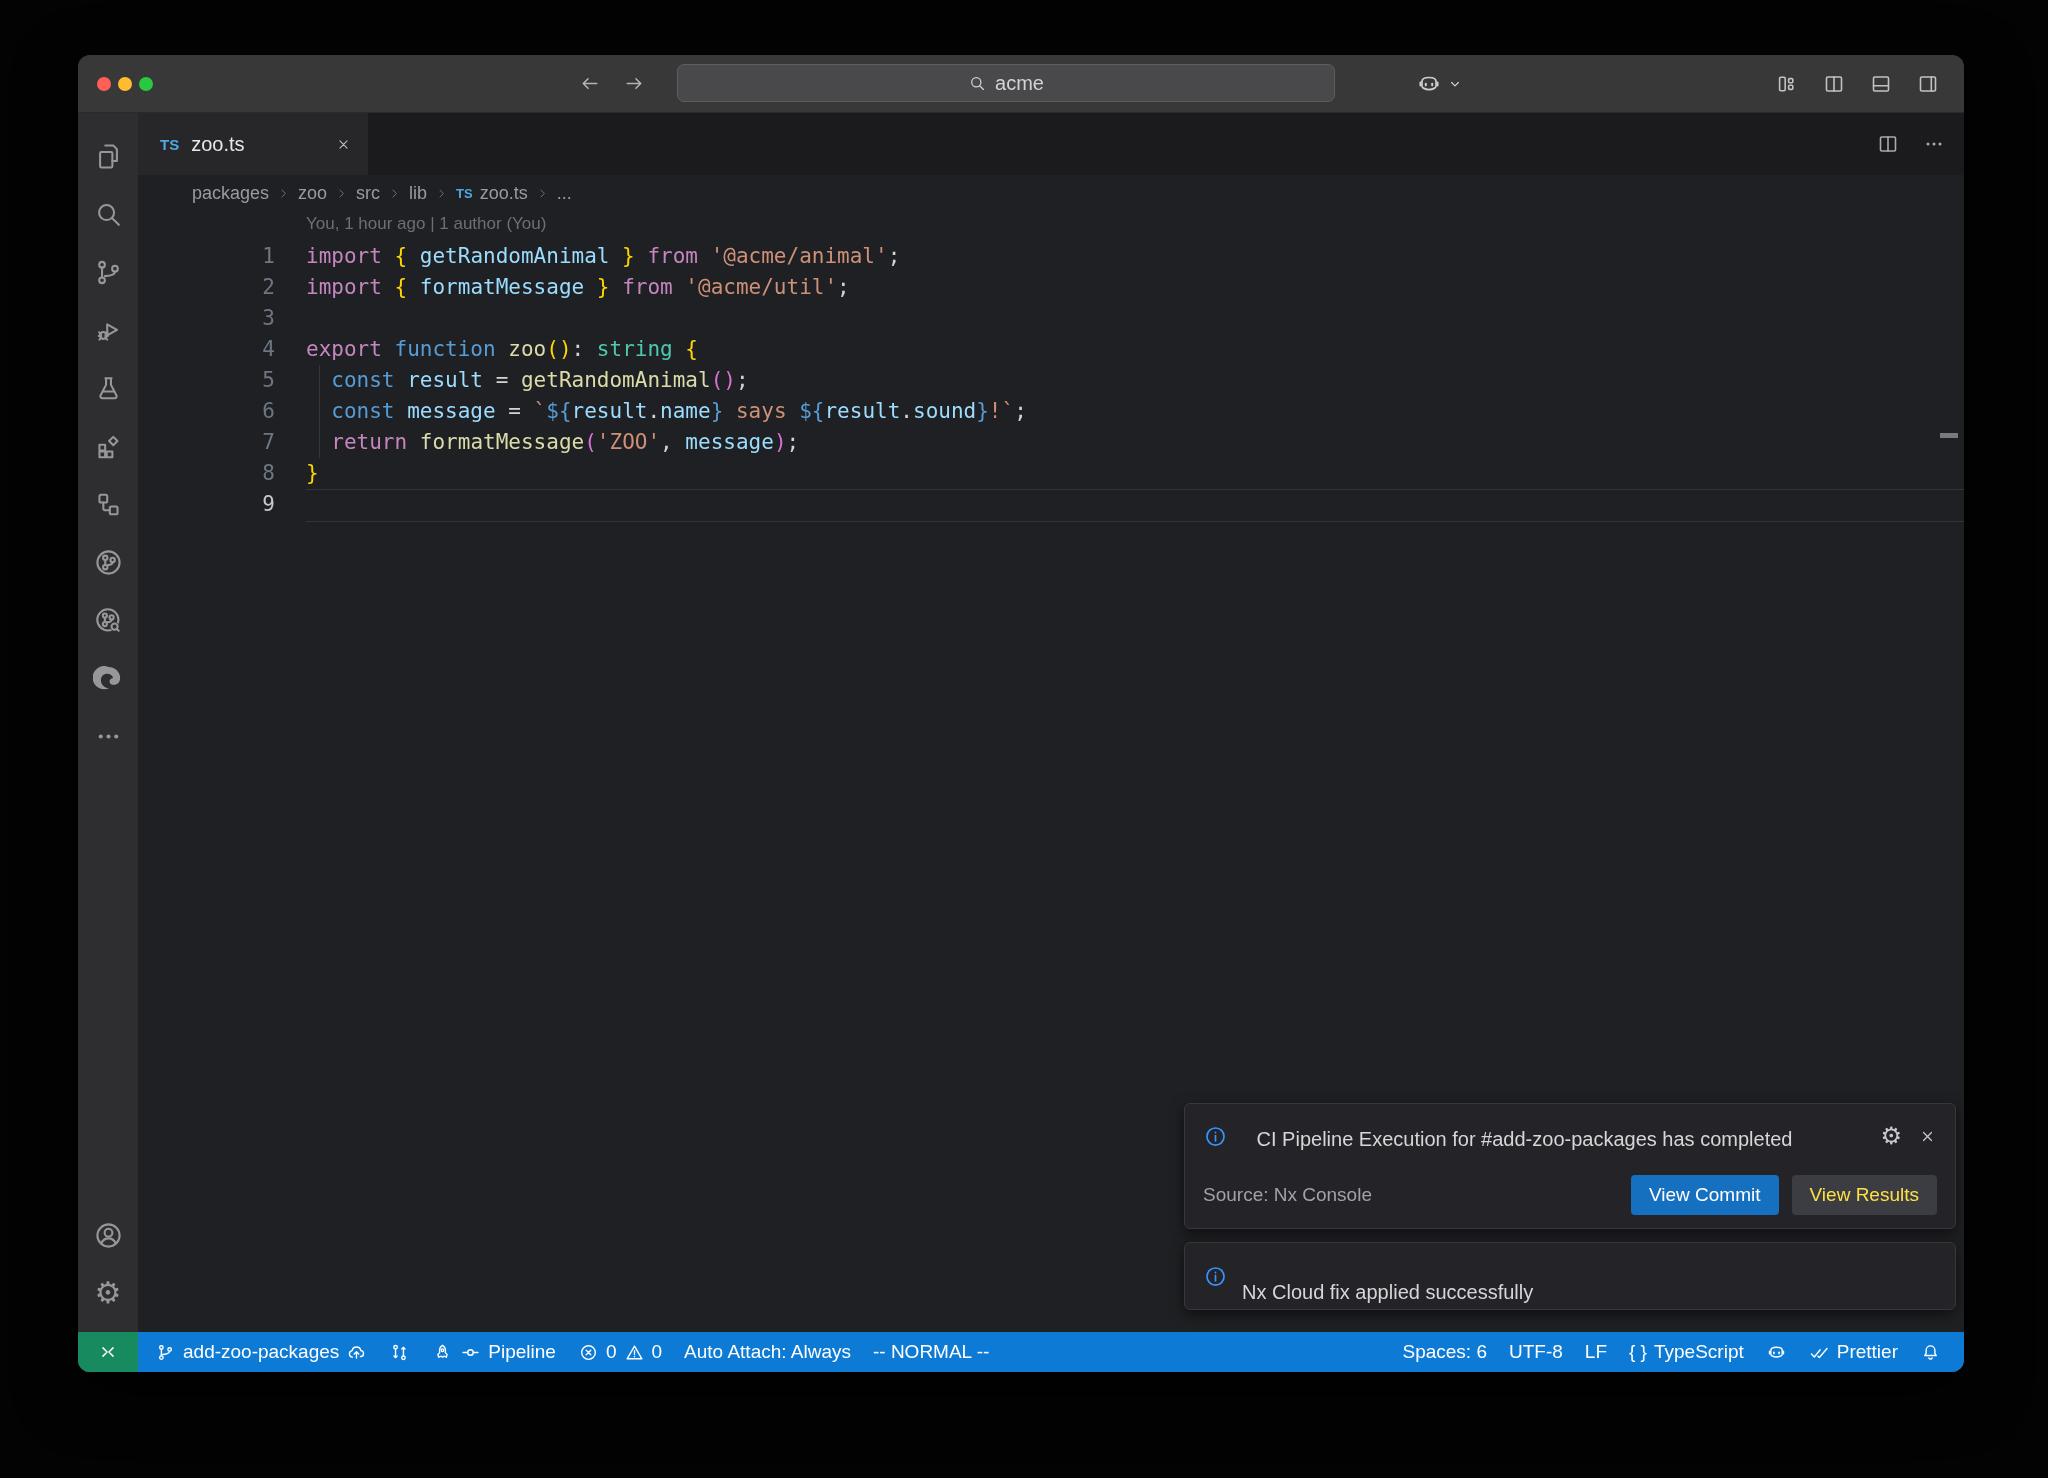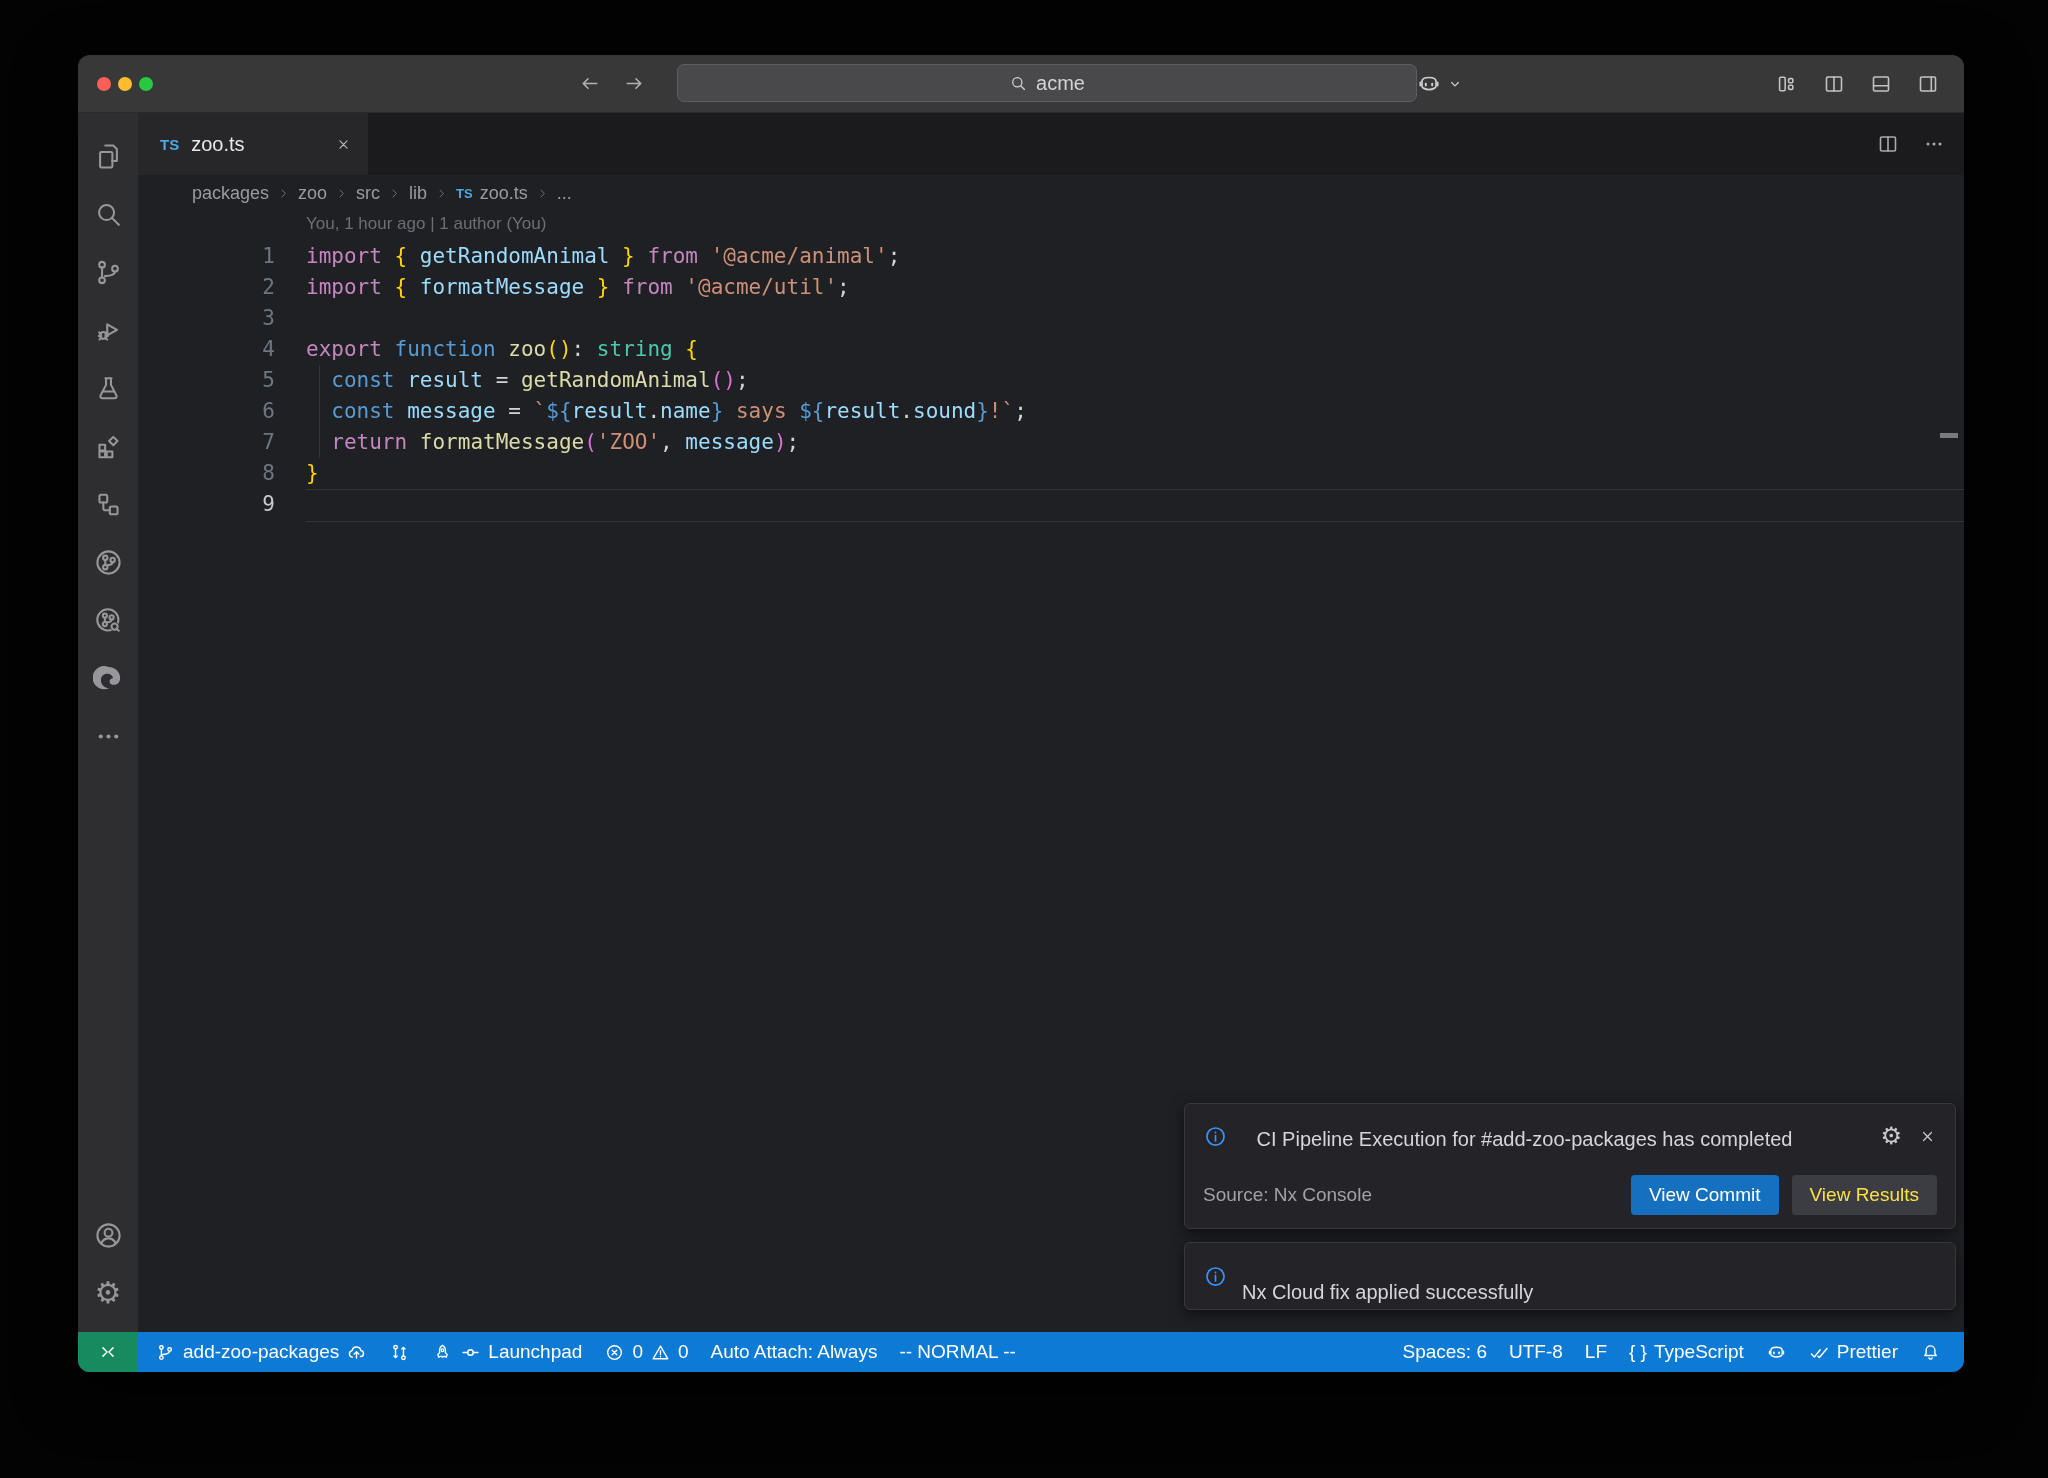--- a/index.html
+++ b/index.html
@@ -7,21 +7,21 @@
          font-family:"Liberation Sans",sans-serif;color:#ccc;}
   .window{position:absolute;left:78px;top:55px;width:1886px;height:1317px;border-radius:12px;
           overflow:hidden;background:#1f2023;display:flex;flex-direction:column;
           box-shadow:0 18px 60px rgba(0,0,0,.8);}
   
   .titlebar{position:relative;height:57px;flex:0 0 57px;background:#383839;border-bottom:1px solid #2a2a2b;}
   .traffic{position:absolute;left:19px;top:22px;display:flex;gap:7px;}
   .traffic span{width:14px;height:14px;border-radius:50%;display:block;}
   .nav-arrows{position:absolute;left:500px;top:0;height:57px;display:flex;align-items:center;gap:22px;color:#b4b4b6;}
   .nav-arrows .ic svg{width:23px;height:23px;}
-  .searchbox{position:absolute;left:599px;top:9px;width:740px;height:38px;background:#49494b;
+  .searchbox{position:absolute;left:599px;top:9px;width:658px;height:38px;background:#49494b;
              border:1px solid #5e5e60;border-radius:7px;display:flex;align-items:center;justify-content:center;
              gap:8px;color:#d3d3d5;font-size:20px;box-sizing:border-box;}
   .searchbox .ic svg{width:19px;height:19px;}
   .copilot-menu{position:absolute;left:1338px;top:0;height:57px;display:flex;align-items:center;gap:4px;color:#cfcfd1;}
   .copilot-menu .ic svg{width:26px;height:26px;}
   .copilot-menu .chev svg{width:18px;height:18px;}
   .layout-controls{position:absolute;right:24px;top:0;height:57px;display:flex;align-items:center;gap:23px;color:#c2c2c4;}
   .layout-controls .ic svg{width:24px;height:24px;}
   
   .main{flex:1;display:flex;min-height:0;}
@@ -487,21 +487,21 @@
                 <path d="M12 3.8c2.7 1.7 4 4.7 3.2 8.3l2.1 2.3-1 3-2.8-1.2c-.5.4-1 .8-1.5 1-.5-.2-1-.6-1.5-1l-2.8 1.2-1-3 2.1-2.3C8 8.5 9.3 5.5 12 3.8z"></path>
                 <circle cx="12" cy="9.4" r="1.5"></circle>
               </svg>
             </span>
             <span class="ic">
               <svg viewBox="0 0 24 24" fill="none" stroke="currentColor" stroke-width="1.6" stroke-linecap="round" stroke-linejoin="round">
                 <circle cx="12" cy="12" r="3.2"></circle>
                 <path d="M3.5 12h5.3M15.2 12h5.3"></path>
               </svg>
             </span>
-            <span class="txtpart">Launchpad</span>
+            <span class="txtpart">Pipeline</span>
           </div>
           <div class="sb-item">
             <span class="ic">
               <svg viewBox="0 0 24 24" fill="none" stroke="currentColor" stroke-width="1.6" stroke-linecap="round" stroke-linejoin="round">
                 <circle cx="12" cy="12" r="7.8"></circle>
                 <path d="M9.4 9.4l5.2 5.2M14.6 9.4l-5.2 5.2"></path>
               </svg>
             </span>
             <span class="txtpart">0</span>
             <span class="ic">

